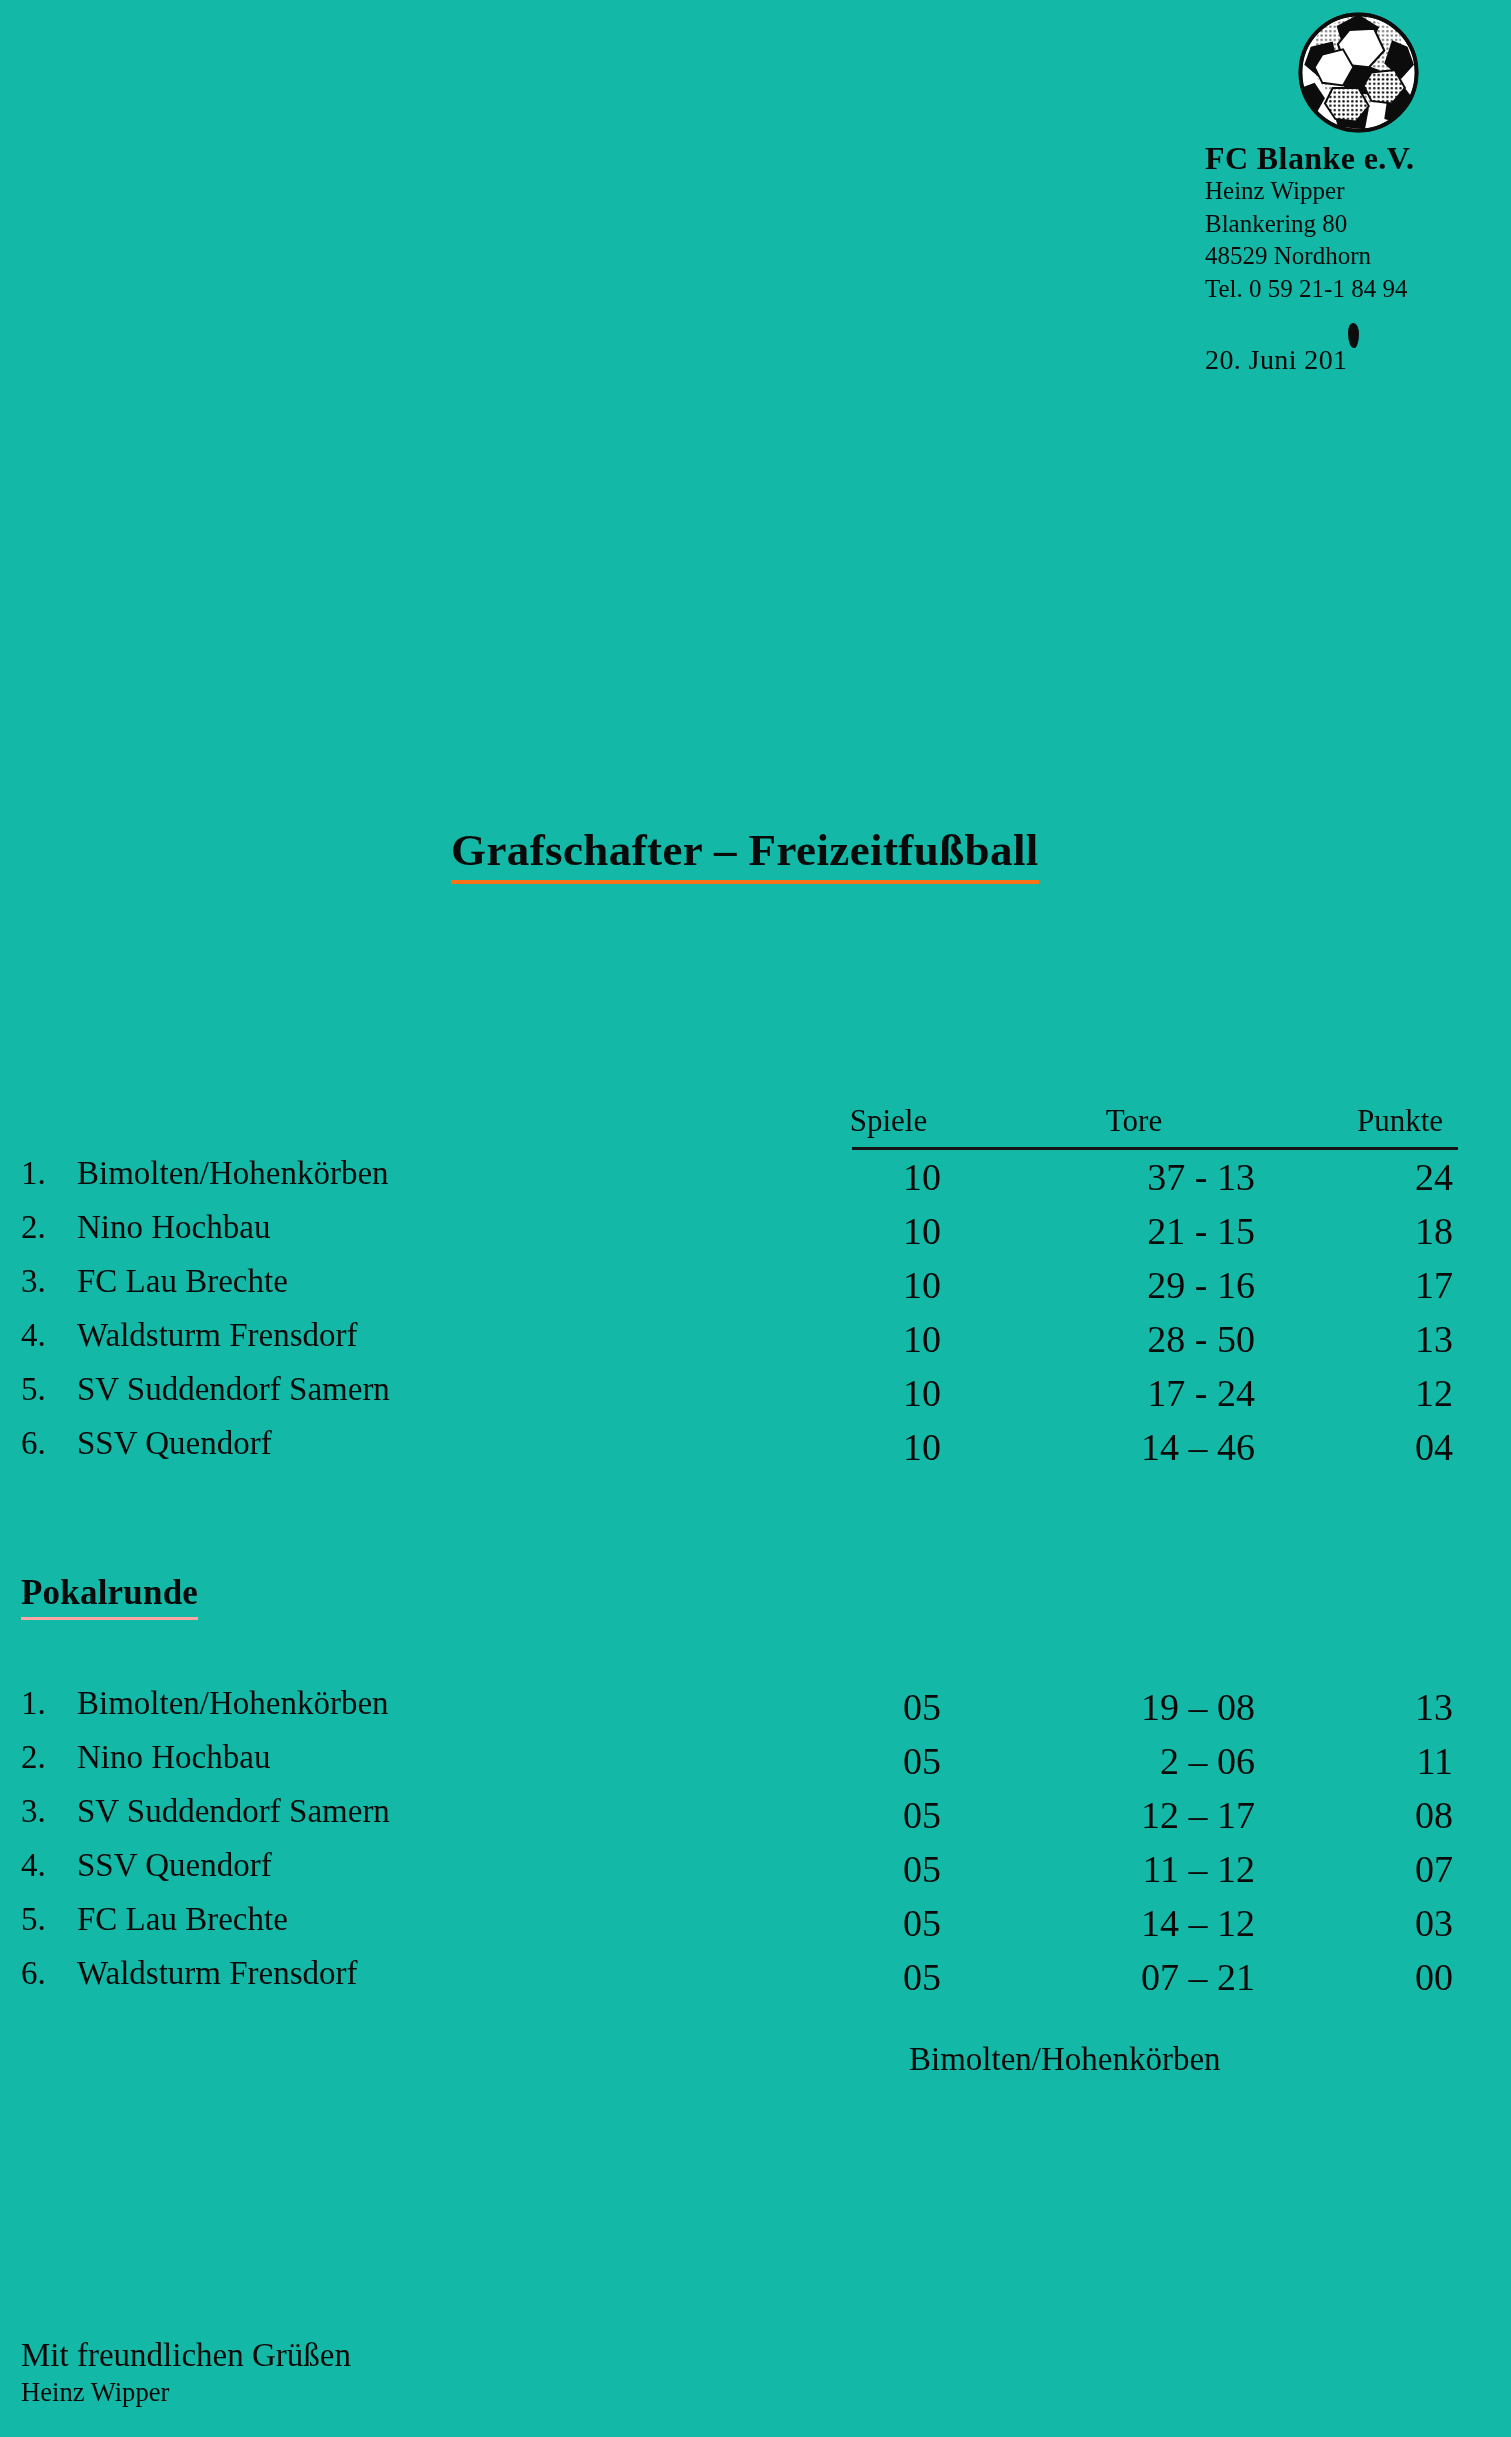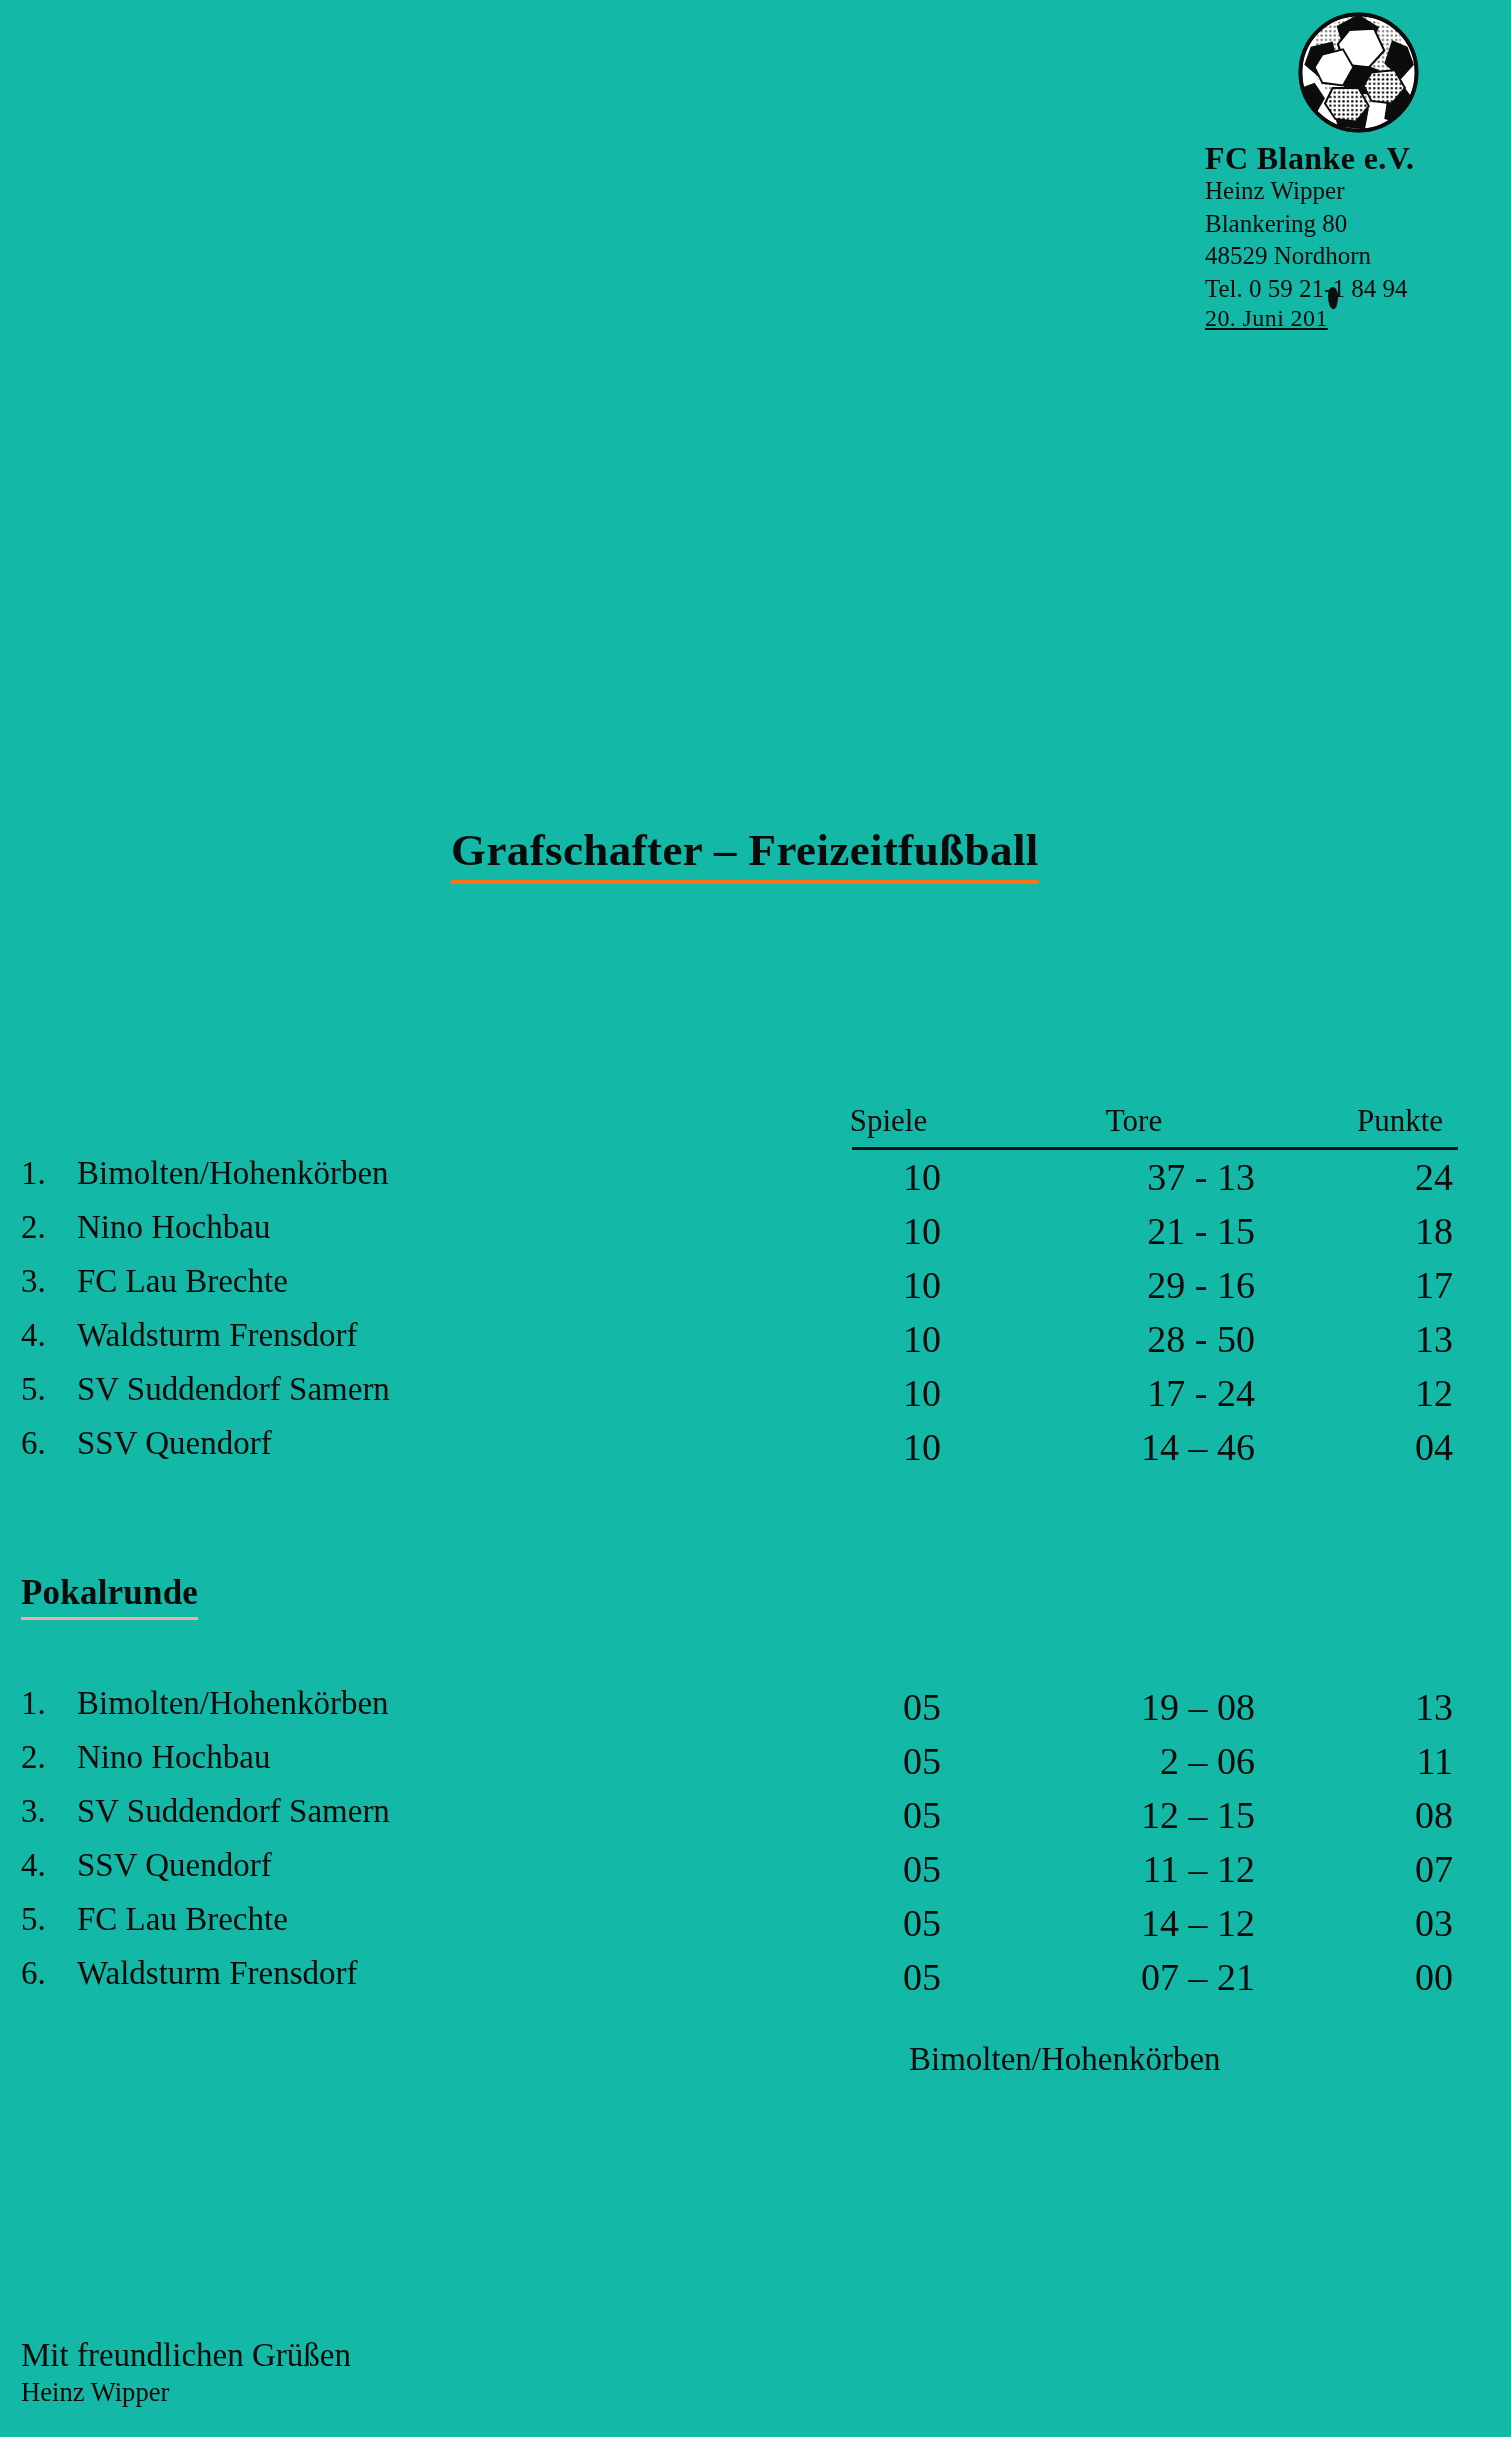--- a/index.html
+++ b/index.html
@@ -41,24 +41,24 @@
     letter-spacing: 0.4px;
     line-height: 1.05;
     white-space: nowrap;
   }
   .addr-line {
     font-size: 25px;
     line-height: 1.30;
     white-space: nowrap;
   }
   .date-line {
-    font-size: 24px;
+    margin-top: 39px;
+    font-size: 28px;
     letter-spacing: 0.4px;
     white-space: nowrap;
-    text-decoration: underline;
   }
   .date-blot {
     display: inline-block;
     position: relative;
     color: transparent;
     width: 0.52em;
   }
   .date-blot::after {
     content: "";
     position: absolute;
@@ -323,21 +323,21 @@
       <div class="team">Nino Hochbau</div>
       <div class="cell c-spiele">05</div>
       <div class="cell c-tore">2 – 06</div>
       <div class="cell c-punkte">11</div>
     </div>
 
     <div class="trow">
       <div class="rank">3.</div>
       <div class="team">SV Suddendorf Samern</div>
       <div class="cell c-spiele">05</div>
-      <div class="cell c-tore">12 – 15</div>
+      <div class="cell c-tore">12 – 17</div>
       <div class="cell c-punkte">08</div>
     </div>
 
     <div class="trow">
       <div class="rank">4.</div>
       <div class="team">SSV Quendorf</div>
       <div class="cell c-spiele">05</div>
       <div class="cell c-tore">11 – 12</div>
       <div class="cell c-punkte">07</div>
     </div>

